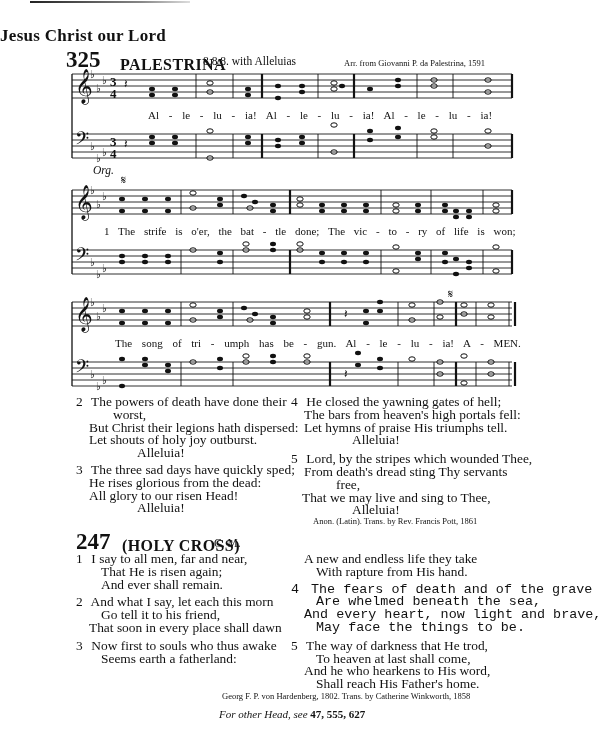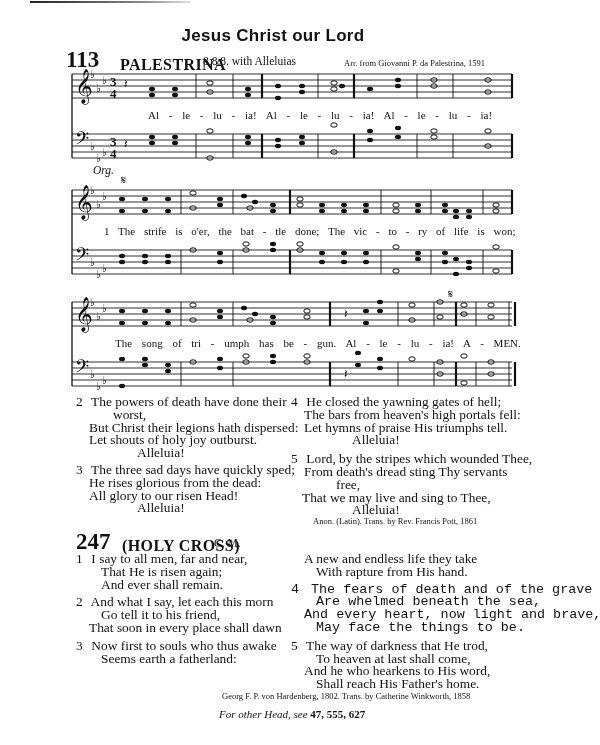--- a/index.html
+++ b/index.html
@@ -1,43 +1,43 @@
 <!DOCTYPE html>
 <html><head>
 <meta charset="utf-8">
 <style>
   html, body { margin: 0; padding: 0; background: #ffffff; }
   body { width: 600px; height: 745px; position: relative; overflow: hidden;
          font-family: "DejaVu Serif", "Liberation Serif", serif; color: #111; }
   .topline { position: absolute; left: 30px; top: 1px; width: 160px; height: 2px;
              background: linear-gradient(to right, #222, #888 70%, #ddd); }
   .abs { position: absolute; white-space: nowrap; }
-  .section-title { left: 0; width: 546px; top: 26px; text-align: center;
-                   font-family: Liberation Sans, sans-serif; font-weight: bold; font-size: 17px;
+  .section-title { left: 0; width: 546px; top: 26px; text-align: left;
+                   font-family: Liberation Serif, serif; font-weight: bold; font-size: 17px;
                    letter-spacing: 0.3px; }
   .hymn-num { font-family: "Liberation Serif", serif; font-weight: bold; font-size: 23px; }
   .tune-name { font-family: "Liberation Serif", serif; font-weight: bold; font-size: 16px; letter-spacing: 0.4px; }
   .meter { font-family: "Liberation Serif", serif; font-size: 11.5px; }
   .attrib { font-family: "Liberation Serif", serif; font-size: 8.5px; }
   .lyric { font-family: "Liberation Serif", serif; font-size: 11px; }
   .verse { font-family: "Liberation Serif", serif; font-size: 13.4px; line-height: 12.8px; }
   .verse .ln { white-space: nowrap; }
   .verse .num { display: inline-block; width: 12px; }
   .footer-note { font-family: "Liberation Serif", serif; font-size: 11px; }
   .footer-note i { font-style: italic; }
   svg { position: absolute; left: 0; top: 0; }
 </style>
 </head>
 <body>
 
 <div class="topline"></div>
 
 <div class="abs section-title">Jesus Christ our Lord</div>
 
-<div class="abs hymn-num" style="left:66px; top:47px;">113</div>
+<div class="abs hymn-num" style="left:66px; top:47px;">325</div>
 <div class="abs tune-name" style="left:120px; top:56px;">PALESTRINA</div>
 <div class="abs meter" style="left:203px; top:55px;">8.8.8. with Alleluias</div>
 <div class="abs attrib" style="left:344px; top:58px;">Arr. from Giovanni P. da Palestrina, 1591</div>
 
 <svg width="600" height="400" viewBox="0 0 600 400">
   <defs>
     <g id="staff5">
       <line x1="0" y1="0" x2="1" y2="0"></line>
     </g>
   </defs>

